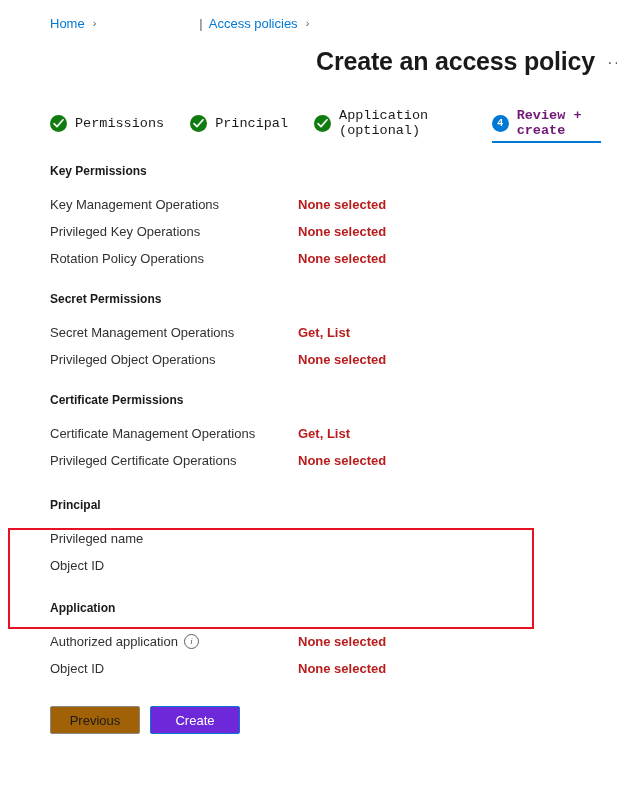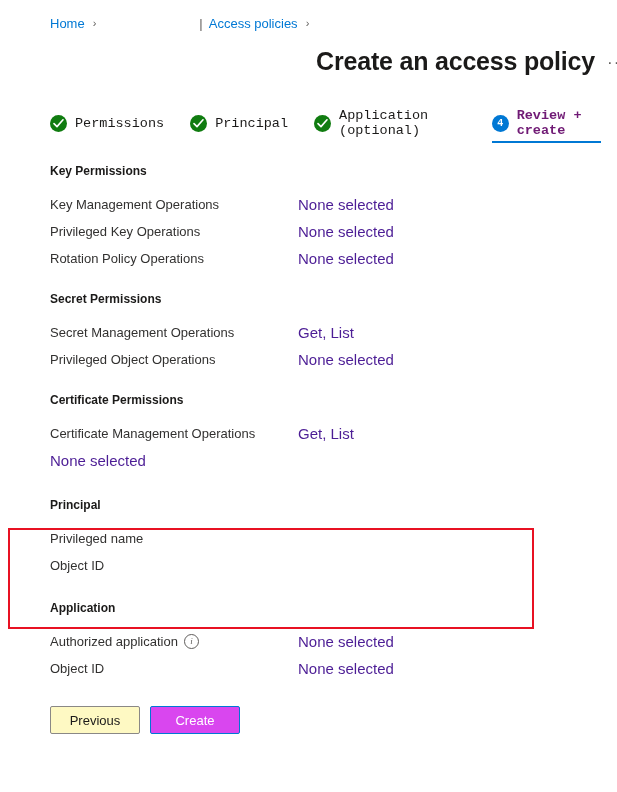--- a/index.html
+++ b/index.html
@@ -148,22 +148,23 @@
   }
   .row .label {
     width: 248px;
     flex: 0 0 248px;
     color: #323130;
     font-size: 13px;
     display: flex;
     align-items: center;
   }
   .row .value {
-    color: #4c1d95;
-    font-size: 15px;
+    color: #b91c1c;
+    font-size: 13px;
+    font-weight: bold;
   }
   .info-icon {
     display: inline-flex;
     align-items: center;
     justify-content: center;
     width: 13px;
     height: 13px;
     border: 1px solid #605e5c;
     border-radius: 50%;
     font-size: 9px;
@@ -198,26 +199,26 @@
     height: 28px;
     min-width: 90px;
     padding: 0 16px;
     font-size: 13px;
     font-family: "Liberation Sans", sans-serif;
     border-radius: 2px;
     cursor: pointer;
     box-sizing: border-box;
   }
   .btn-secondary {
-    background: #fef9c3;
+    background: #a16207;
     border: 1px solid #8a8886;
     color: #1b1a19;
   }
   .btn-primary {
-    background: #d946ef;
+    background: #6d28d9;
     border: 1px solid #0078d4;
     color: #ffffff;
   }
 </style>
 </head>
 <body>
 
 <div class="page">
 
   <div class="breadcrumb">
@@ -293,20 +294,21 @@
     </div>
   </div>
 
   <div class="section">
     <div class="section-head">Certificate Permissions</div>
     <div class="row">
       <div class="label">Certificate Management Operations</div>
       <div class="value">Get, List</div>
     </div>
     <div class="row">
+      <div class="label">Privileged Certificate Operations</div>
       <div class="value">None selected</div>
     </div>
   </div>
 
   <div class="section" style="margin-top:26px;">
     <div class="section-head">Principal</div>
     <div class="row">
       <div class="label">Privileged name</div>
       <div class="value"></div>
     </div>

